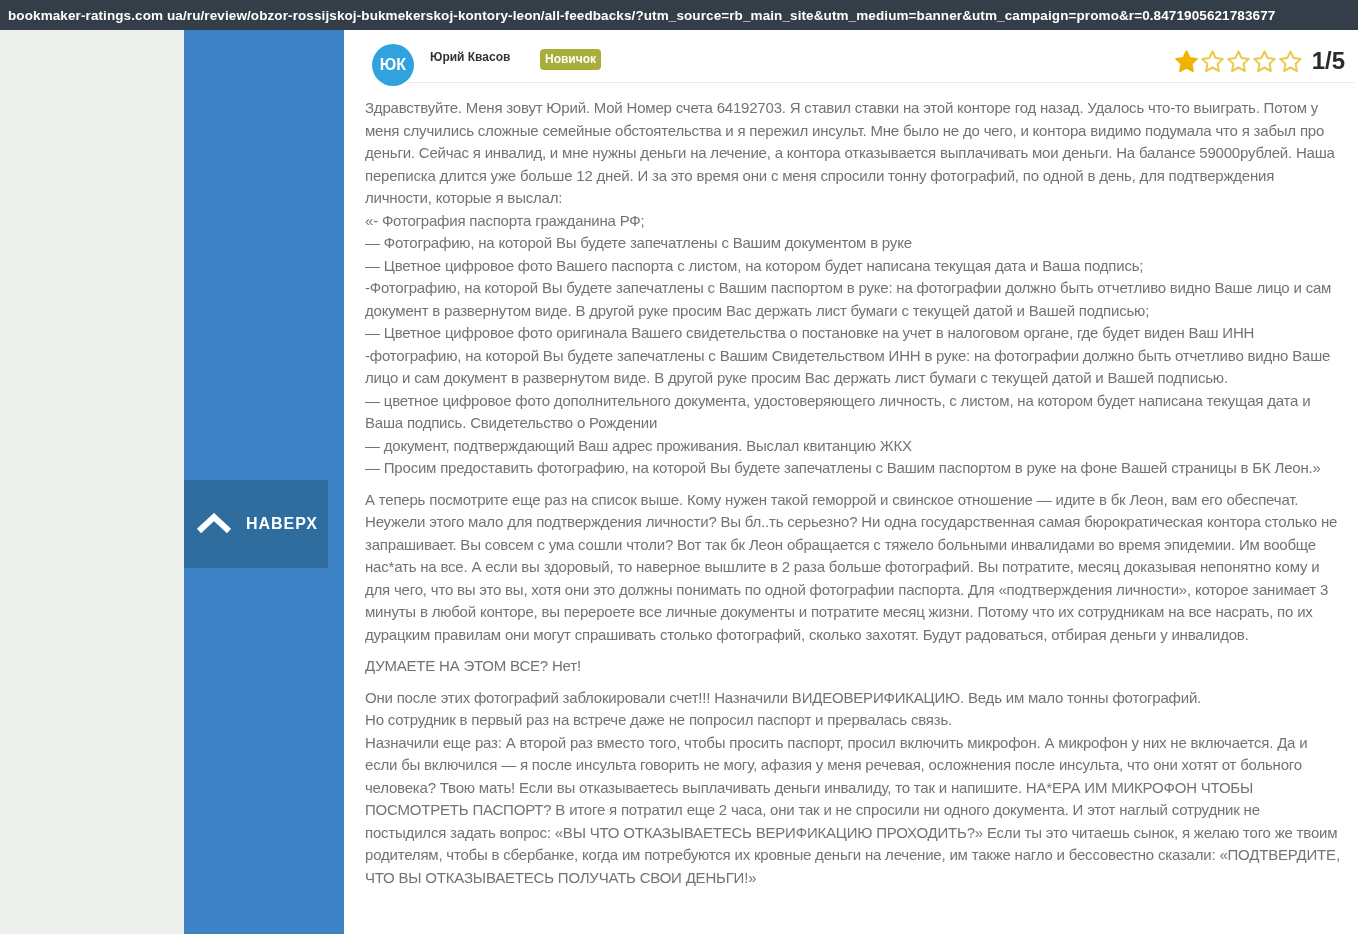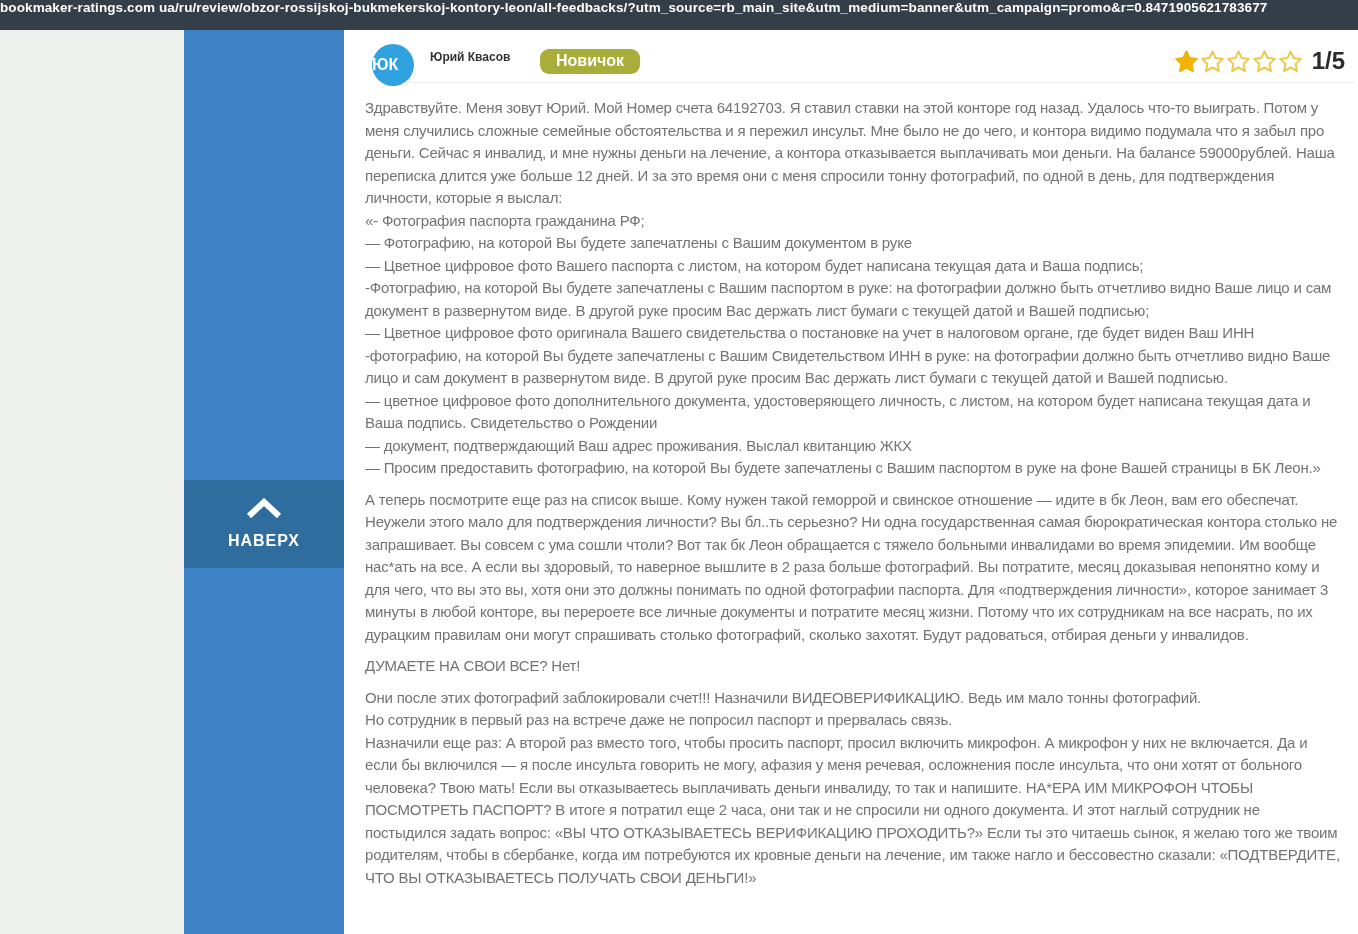--- a/index.html
+++ b/index.html
@@ -8,40 +8,41 @@
     font-family: "Liberation Sans", "DejaVu Sans", sans-serif;
     background: #ffffff;
     position: relative;
   }
 
   
   .topbar {
     position: absolute; left: 0; top: 0; width: 1358px; height: 30px;
     background: #333e48;
     color: #ffffff;
-    display: flex; align-items: flex-start;
+    display: flex; align-items: center;
+    padding-left: 8px;
     font-size: 13.5px; font-weight: 700;
     letter-spacing: 0.1px;
     white-space: nowrap; overflow: hidden;
   }
 
   
   .left-gutter {
     position: absolute; left: 0; top: 30px; width: 184px; bottom: 0;
     background: #eef0ee;
   }
   .blue-strip {
     position: absolute; left: 184px; top: 30px; width: 160px; bottom: 0;
     background: #3d82c4;
   }
   .back-to-top {
-    position: absolute; left: 0; top: 450px; width: 160px; height: 88px;
+    position: absolute; left: 0; top: 450px; width: 144px; height: 88px;
     background: #2e6d9e;
     border: none; cursor: pointer;
-    display: flex; flex-direction: column; align-items: center; justify-content: center;
+    display: flex; flex-direction: row; align-items: center; justify-content: center;
     gap: 12px;
     color: #ffffff;
   }
   .back-to-top .chev { display: block; height: 22px; }
   .back-to-top .btt-label {
     font-size: 16px; font-weight: 700; letter-spacing: 1px;
     font-family: "Liberation Sans", sans-serif;
   }
 
   
@@ -52,32 +53,32 @@
   .review-header { position: relative; height: 53px; }
   .header-divider {
     position: absolute; left: 62px; right: 4px; bottom: 0;
     height: 1px; background: #ececec;
   }
   .avatar {
     position: absolute; left: 28px; top: 14px;
     width: 42px; height: 42px; border-radius: 50%;
     background: #31a2e0;
     color: #ffffff; font-weight: 700; font-size: 16px;
-    display: flex; align-items: center; justify-content: flex-start;
+    display: flex; align-items: center; justify-content: center;
     z-index: 2;
   }
   .author-name {
     position: absolute; left: 86px; top: 20px;
     font-size: 12px; font-weight: 700; color: #333333;
   }
   .author-badge {
     position: absolute; left: 196px; top: 19px;
     background: #a9ad39; color: #ffffff;
-    font-size: 16px; font-weight: 700;
-    padding: 3px 16px 4px; border-radius: 9px;
+    font-size: 12px; font-weight: 700;
+    padding: 3px 5px 4px; border-radius: 4px;
   }
   .rating {
     position: absolute; right: 13px; top: 17px;
     display: flex; align-items: center; gap: 10px;
   }
   .stars { display: flex; align-items: center; gap: 3px; }
   .rating-score { font-size: 24px; font-weight: 700; color: #2b2b2b; }
 
   .review-body {
     padding: 14px 12px 0 21px;
@@ -145,18 +146,18 @@
 «- Фотография паспорта гражданина РФ;
 — Фотографию, на которой Вы будете запечатлены с Вашим документом в руке
 — Цветное цифровое фото Вашего паспорта с листом, на котором будет написана текущая дата и Ваша подпись;
 -Фотографию, на которой Вы будете запечатлены с Вашим паспортом в руке: на фотографии должно быть отчетливо видно Ваше лицо и сам документ в развернутом виде. В другой руке просим Вас держать лист бумаги с текущей датой и Вашей подписью;
 — Цветное цифровое фото оригинала Вашего свидетельства о постановке на учет в налоговом органе, где будет виден Ваш ИНН
 -фотографию, на которой Вы будете запечатлены с Вашим Свидетельством ИНН в руке: на фотографии должно быть отчетливо видно Ваше лицо и сам документ в развернутом виде. В другой руке просим Вас держать лист бумаги с текущей датой и Вашей подписью.
 — цветное цифровое фото дополнительного документа, удостоверяющего личность, с листом, на котором будет написана текущая дата и Ваша подпись. Свидетельство о Рождении
 — документ, подтверждающий Ваш адрес проживания. Выслал квитанцию ЖКХ
 — Просим предоставить фотографию, на которой Вы будете запечатлены с Вашим паспортом в руке на фоне Вашей страницы в БК Леон.»</p>
     <p>А теперь посмотрите еще раз на список выше. Кому нужен такой геморрой и свинское отношение — идите в бк Леон, вам его обеспечат. Неужели этого мало для подтверждения личности? Вы бл..ть серьезно? Ни одна государственная самая бюрократическая контора столько не запрашивает. Вы совсем с ума сошли чтоли? Вот так бк Леон обращается с тяжело больными инвалидами во время эпидемии. Им вообще нас*ать на все. А если вы здоровый, то наверное вышлите в 2 раза больше фотографий. Вы потратите, месяц доказывая непонятно кому и для чего, что вы это вы, хотя они это должны понимать по одной фотографии паспорта. Для «подтверждения личности», которое занимает 3 минуты в любой конторе, вы перероете все личные документы и потратите месяц жизни. Потому что их сотрудникам на все насрать, по их дурацким правилам они могут спрашивать столько фотографий, сколько захотят. Будут радоваться, отбирая деньги у инвалидов.</p>
-    <p>ДУМАЕТЕ НА СВОИ ВСЕ? Нет!</p>
+    <p>ДУМАЕТЕ НА ЭТОМ ВСЕ? Нет!</p>
     <p>Они после этих фотографий заблокировали счет!!! Назначили ВИДЕОВЕРИФИКАЦИЮ. Ведь им мало тонны фотографий.
 Но сотрудник в первый раз на встрече даже не попросил паспорт и прервалась связь.
 Назначили еще раз: А второй раз вместо того, чтобы просить паспорт, просил включить микрофон. А микрофон у них не включается. Да и если бы включился — я после инсульта говорить не могу, афазия у меня речевая, осложнения после инсульта, что они хотят от больного человека? Твою мать! Если вы отказываетесь выплачивать деньги инвалиду, то так и напишите. НА*ЕРА ИМ МИКРОФОН ЧТОБЫ ПОСМОТРЕТЬ ПАСПОРТ? В итоге я потратил еще 2 часа, они так и не спросили ни одного документа. И этот наглый сотрудник не постыдился задать вопрос: «ВЫ ЧТО ОТКАЗЫВАЕТЕСЬ ВЕРИФИКАЦИЮ ПРОХОДИТЬ?» Если ты это читаешь сынок, я желаю того же твоим родителям, чтобы в сбербанке, когда им потребуются их кровные деньги на лечение, им также нагло и бессовестно сказали: «ПОДТВЕРДИТЕ, ЧТО ВЫ ОТКАЗЫВАЕТЕСЬ ПОЛУЧАТЬ СВОИ ДЕНЬГИ!»</p>
   </div>
 </main>
 
 </body></html>

